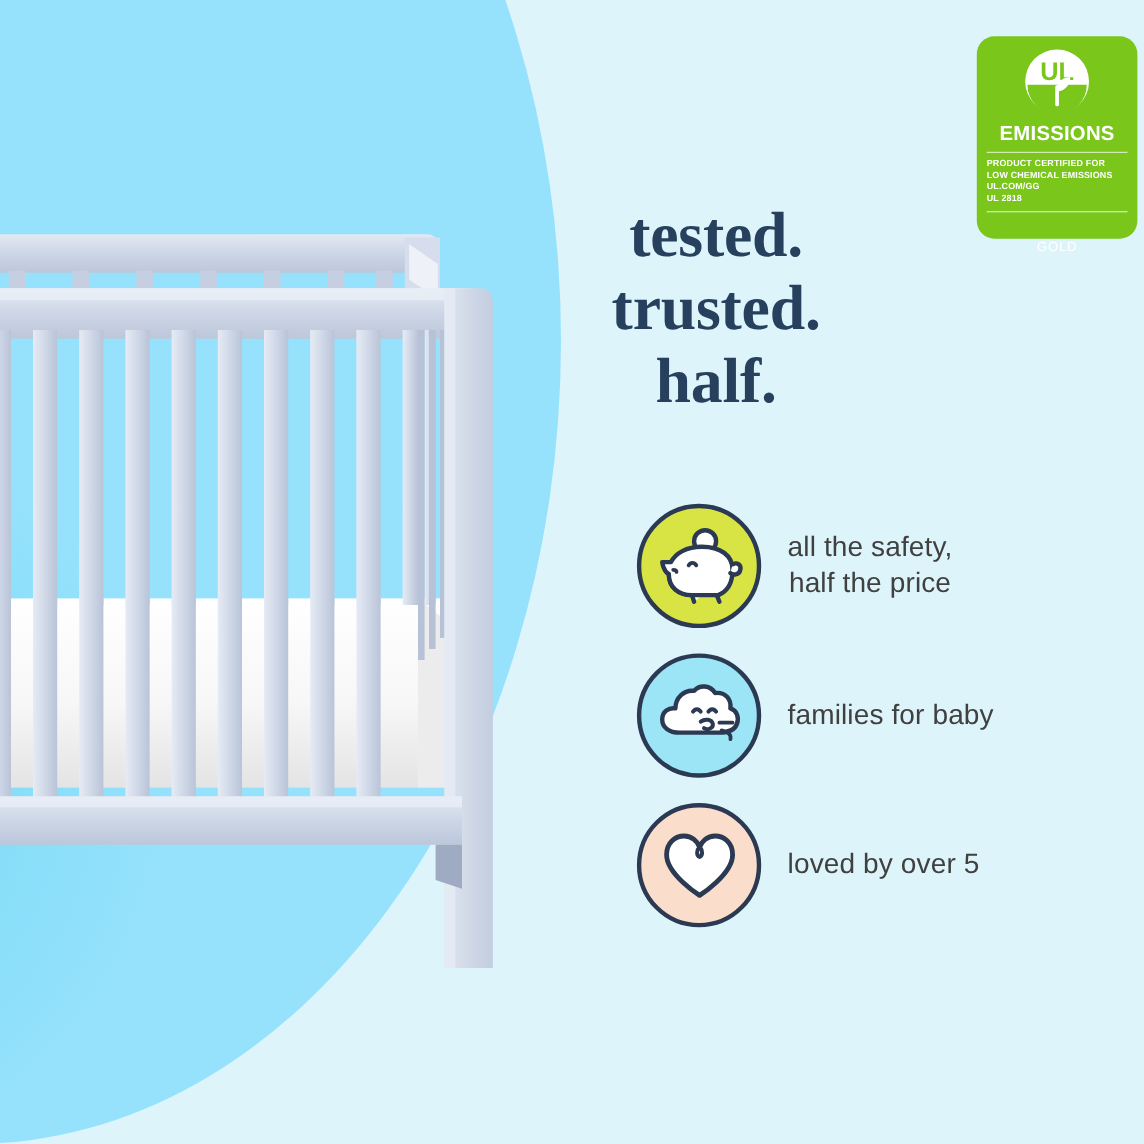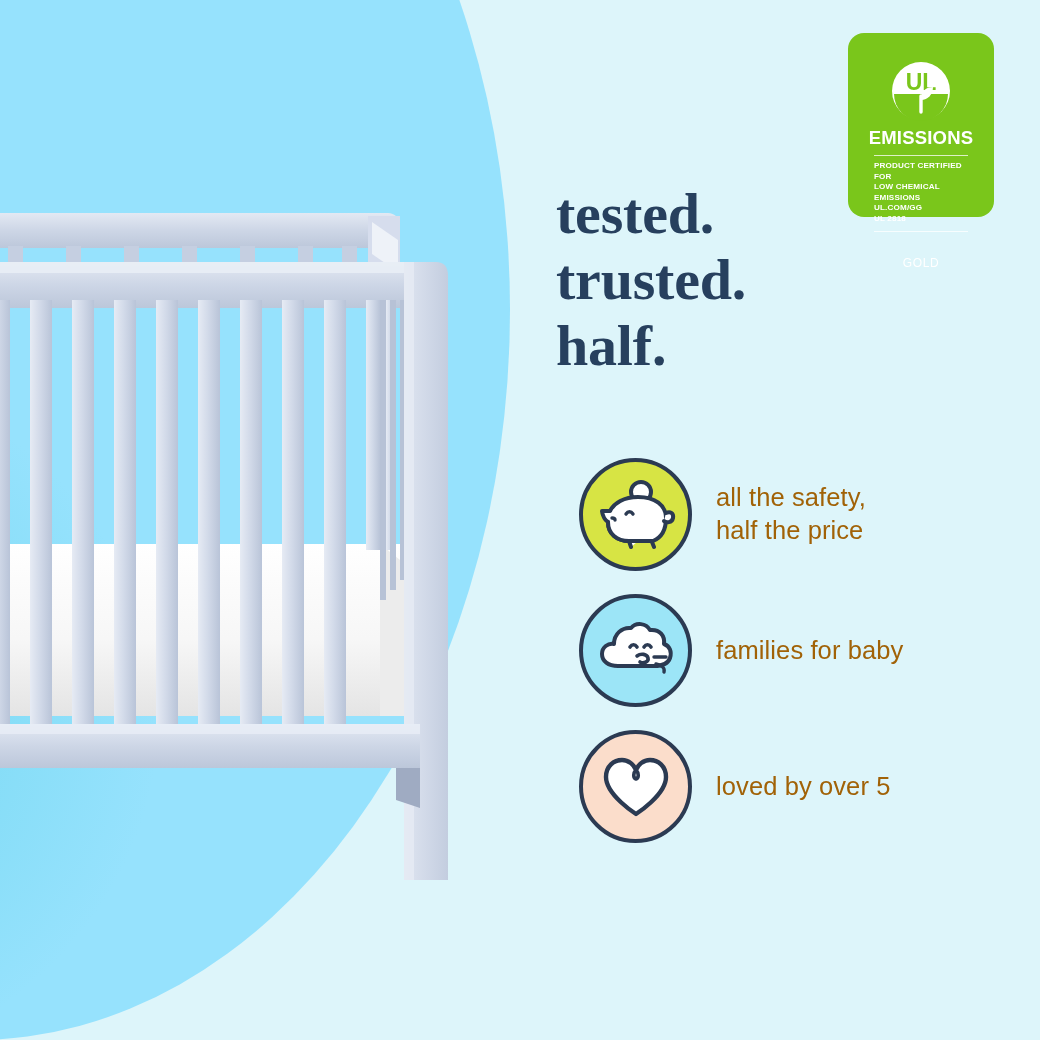--- a/index.html
+++ b/index.html
@@ -26,27 +26,27 @@
     border-radius:50%;
     background:radial-gradient(ellipse 60% 40% at 30% 78%, rgba(104,212,236,.85) 0%, rgba(150,226,253,0) 62%);
   }
 
   
   .crib{position:absolute;left:0;top:0;width:520px;height:1040px;}
   .crib svg{display:block;}
 
   
   .badge{
-    position:absolute;left:848px;top:33px;
+    position:absolute;left:888px;top:33px;
     width:146px;height:184px;
     border-radius:16px;
     background:#7ac61b;
     color:#ffffff;
     box-sizing:border-box;
-    padding:17px;
+    padding:0;
   }
   .badge-logo{
     height:70px;display:flex;align-items:center;justify-content:center;
     padding-top:6px;
   }
   .badge-title{
     text-align:center;
     font-size:18.5px;
     font-weight:bold;
     letter-spacing:.2px;
@@ -72,20 +72,21 @@
 
   
   .headline{
     position:absolute;left:556px;top:181px;
     font-family:"Liberation Serif",serif;
     font-weight:bold;
     font-size:58px;
     line-height:66px;
     color:#27405e;
     letter-spacing:-0.2px;
+    text-align:center;
   }
   .headline div{white-space:nowrap;}
 
   
   .features{position:absolute;left:579px;top:455px;width:420px;}
   .feature{
     display:flex;align-items:center;
     height:118px;
     margin-bottom:18px;
   }
@@ -93,24 +94,25 @@
   .f-icon{
     width:113px;height:113px;flex:0 0 113px;
     border-radius:50%;
     border:4px solid #2b3a52;
     box-sizing:border-box;
     display:flex;align-items:center;justify-content:center;
   }
   .f-icon svg{display:block;}
   .f-label{
     margin-left:24px;
-    color:#a16207;
+    color:#404040;
     font-size:25.5px;
     line-height:33px;
     letter-spacing:.1px;
+    text-align:center;
   }
   .f-label span{display:block;white-space:nowrap;}
 </style>
 </head>
 <body>
 
 <div class="stage">
 
   <div class="disc"></div>
   <div class="disc-shade"></div>

